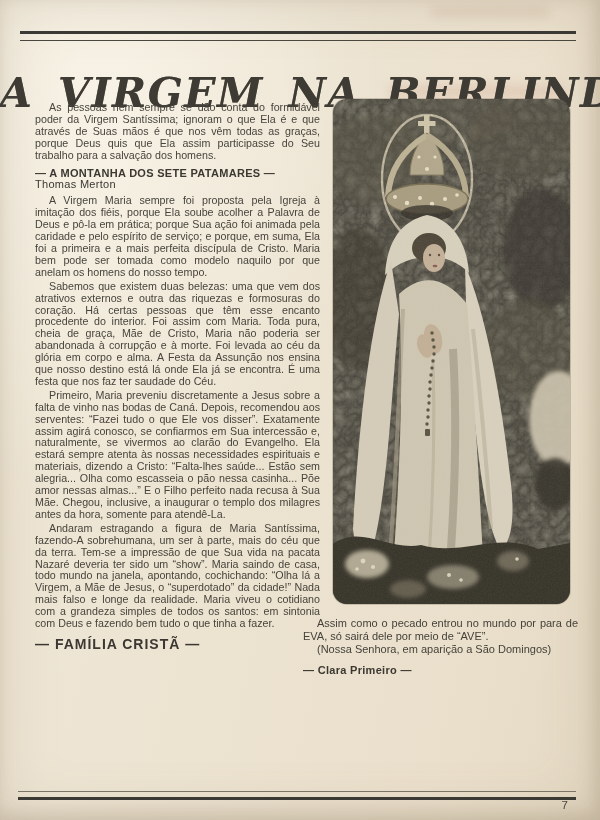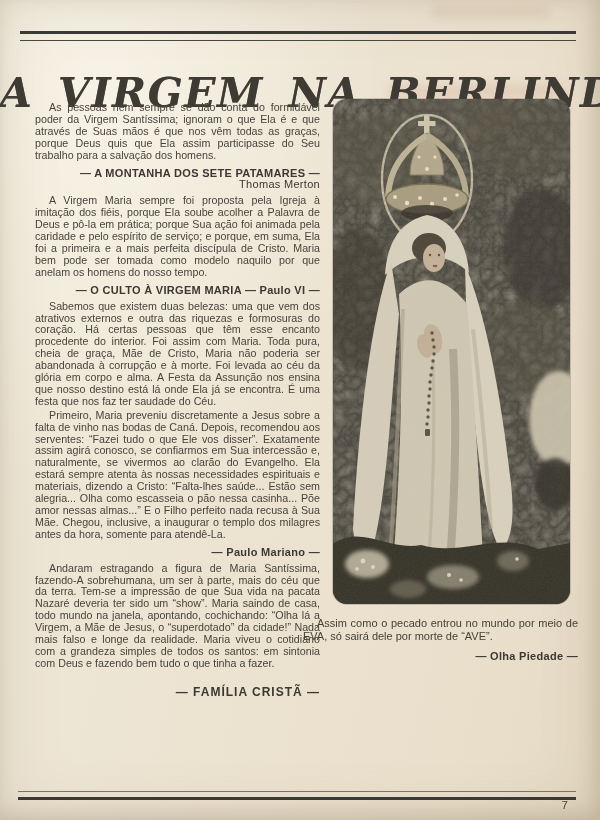--- a/index.html
+++ b/index.html
@@ -46,26 +46,26 @@
   .ghost.g1{left:388px;top:84px;width:178px;height:15px;background:rgba(196,140,120,.20);}
   .ghost.g2{left:430px;top:6px;width:120px;height:12px;background:rgba(180,150,120,.18);}
   
   .col-left{
     position:absolute;left:35px;top:102px;width:285px;
     font-size:10.7px;line-height:11.9px;
     text-align:justify;color:#47443c;
   }
   .col-left p{margin:0 0 2px;text-indent:14px;}
   .heading{
-    text-align:right;font-weight:bold;color:#3b3832;
+    text-align:left;font-weight:bold;color:#3b3832;
     font-size:11px;letter-spacing:.3px;
     margin:6px 0 4px;text-indent:0;
   }
   .heading .attr{font-weight:normal;}
-  .heading.familia{font-size:12px;letter-spacing:1px;margin-top:17px;}
+  .heading.familia{font-size:14px;letter-spacing:1px;margin-top:9px;}
   
   .col-right{
     position:absolute;left:303px;top:99px;width:275px;
     font-size:11px;line-height:13.2px;text-align:justify;color:#45423a;
   }
   .photo{
     margin:0 0 0 30px;width:237px;height:505px;
     border-radius:14px;overflow:hidden;display:block;
     box-shadow:0 0 0 1px rgba(90,80,60,.25);
   }
@@ -86,24 +86,22 @@
 
   <h1 class="title">A VIRGEM NA BERLINDA</h1>
 
   <div class="col-left">
     <p>As pessoas nem sempre se dão conta do formidável poder da Virgem Santíssima; ignoram o que Ela é e que através de Suas mãos é que nos vêm todas as graças, porque Deus quis que Ela assim participasse do Seu trabalho para a salvação dos homens.</p>
     <div class="heading">
       <span>— A MONTANHA DOS SETE PATAMARES —</span><br>
       <span class="attr">Thomas Merton</span>
     </div>
     <p>A Virgem Maria sempre foi proposta pela Igreja à imitação dos fiéis, porque Ela soube acolher a Palavra de Deus e pô-la em prática; porque Sua ação foi animada pela caridade e pelo espírito de serviço; e porque, em suma, Ela foi a primeira e a mais perfeita discípula de Cristo. Maria bem pode ser tomada como modelo naquilo por que anelam os homens do nosso tempo.</p>
-    <div class="heading">— O CULTO À VIRGEM MARIA — Paulo VI —</div>
     <p>Sabemos que existem duas belezas: uma que vem dos atrativos externos e outra das riquezas e formosuras do coração. Há certas pessoas que têm esse encanto procedente do interior. Foi assim com Maria. Toda pura, cheia de graça, Mãe de Cristo, Maria não poderia ser abandonada à corrupção e à morte. Foi levada ao céu da glória em corpo e alma. A Festa da Assunção nos ensina que nosso destino está lá onde Ela já se encontra. É uma festa que nos faz ter saudade do Céu.</p>
     <p>Primeiro, Maria preveniu discretamente a Jesus sobre a falta de vinho nas bodas de Caná. Depois, recomendou aos serventes: “Fazei tudo o que Ele vos disser”. Exatamente assim agirá conosco, se confiarmos em Sua intercessão e, naturalmente, se vivermos ao clarão do Evangelho. Ela estará sempre atenta às nossas necessidades espirituais e materiais, dizendo a Cristo: “Falta-lhes saúde... Estão sem alegria... Olha como escasseia o pão nessa casinha... Põe amor nessas almas...” E o Filho perfeito nada recusa à Sua Mãe. Chegou, inclusive, a inaugurar o templo dos milagres antes da hora, somente para atendê-La.</p>
-    <div class="heading">— Paulo Mariano —</div>
     <p>Andaram estragando a figura de Maria Santíssima, fazendo-A sobrehumana, um ser à parte, mais do céu que da terra. Tem-se a impressão de que Sua vida na pacata Nazaré deveria ter sido um “show”. Maria saindo de casa, todo mundo na janela, apontando, cochichando: “Olha lá a Virgem, a Mãe de Jesus, o “superdotado” da cidade!” Nada mais falso e longe da realidade. Maria viveu o cotidiano com a grandeza simples de todos os santos: em sintonia com Deus e fazendo bem tudo o que tinha a fazer.</p>
     <div class="heading familia">— FAMÍLIA CRISTÃ —</div>
   </div>
 
   <div class="col-right">
     <figure class="photo">
       <svg width="237" height="505" viewBox="0 0 237 505" xmlns="http://www.w3.org/2000/svg">
         <defs>
           <filter id="noise" x="0" y="0" width="100%" height="100%">
             <feTurbulence type="fractalNoise" baseFrequency="0.75" numOctaves="2" stitchTiles="stitch"></feTurbulence>
@@ -209,21 +207,22 @@
           <circle cx="116" cy="476" r="2"></circle>
             <circle cx="128" cy="481" r="1.8"></circle>
             <circle cx="184" cy="460" r="1.8"></circle>
         </g>
 
         <rect x="0" y="0" width="237" height="505" filter="url(#noise)" opacity=".28"></rect>
       </svg>
     </figure>
 
     <div class="caption-block">
-      <p>Assim como o pecado entrou no mundo por meio de EVA, só sairá dele por morte de “AVE”.</p>
-      <div class="heading">— Olha Piedade —</div>
+      <p>Assim como o pecado entrou no mundo por para de EVA, só sairá dele por meio de “AVE”.</p>
+      <p>(Nossa Senhora, em aparição a São Domingos)</p>
+      <div class="heading">— Clara Primeiro —</div>
     </div>
   </div>
 
   <div class="bottom-rule"></div>
   <div class="page-num">7</div>
 
 </div>
 
 </body></html>

